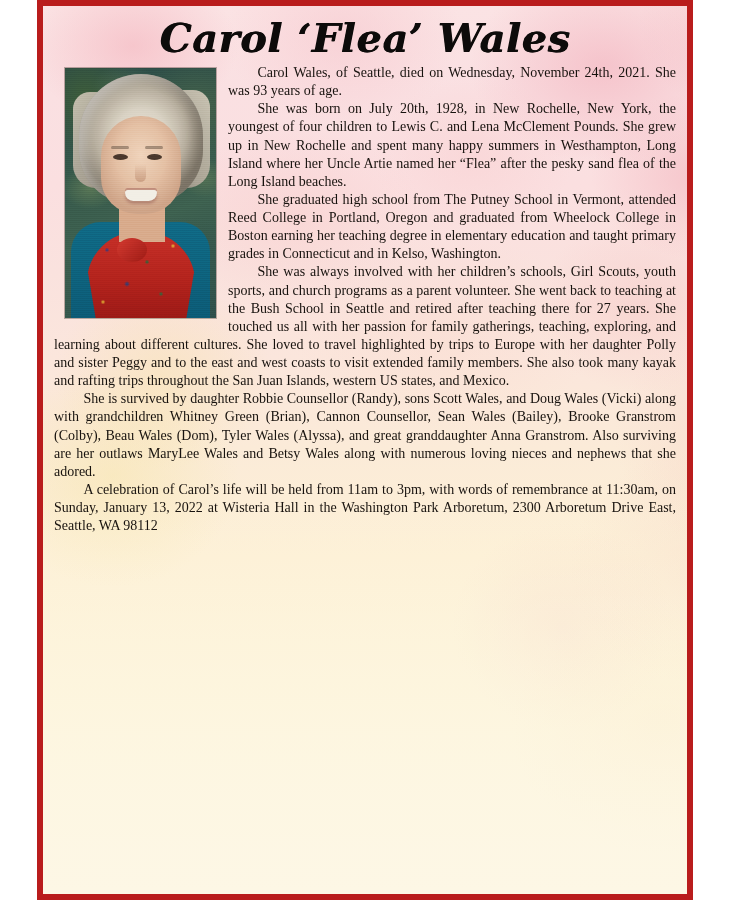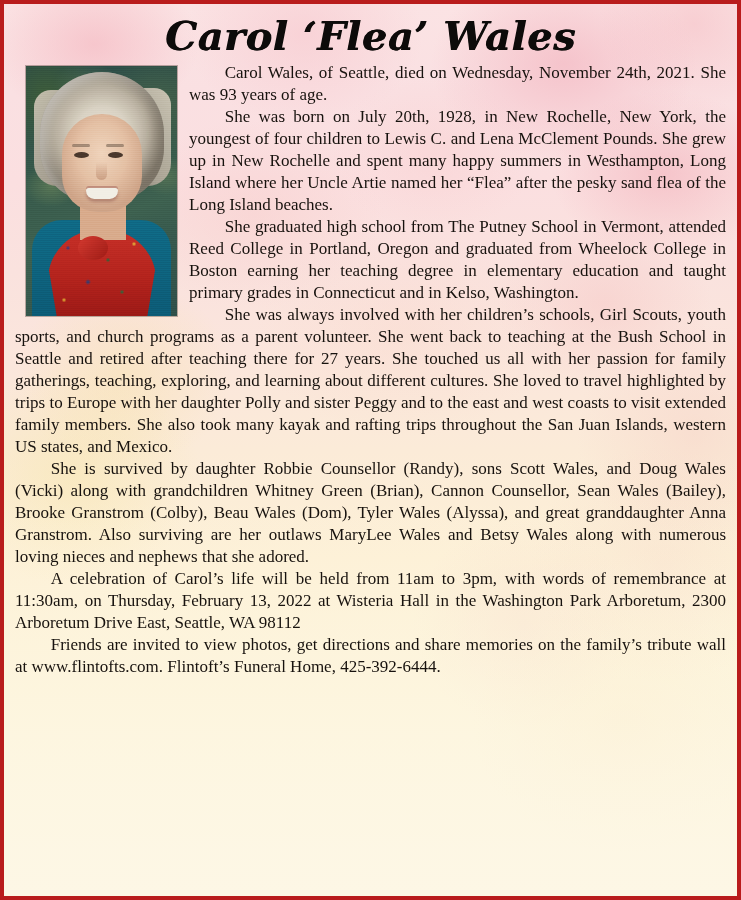--- a/index.html
+++ b/index.html
@@ -7,26 +7,27 @@
     margin: 0;
     padding: 0;
     background: #ffffff;
   }
   body {
     font-family: "Liberation Serif", "DejaVu Serif", serif;
   }
 
   .page {
     position: relative;
-    width: 741px;
+    width: 656px;
     height: 900px;
     box-sizing: border-box;
-    border: 4px solid #b91c1c;
+    border: 6px solid #b91c1c;
     overflow: hidden;
     background: #fdf6e0;
+    margin-left: 37px;
   }
 
   
   .bg-base {
     position: absolute;
     inset: 0;
     background:
       linear-gradient(to bottom,
         #fbe3e4 0%,
         #fae0e2 10%,
@@ -215,21 +216,21 @@
   }
   .ph-grain {
     position: absolute; inset: 0;
     background:
       repeating-linear-gradient(0deg, rgba(255,255,255,0.035) 0 1px, rgba(0,0,0,0.035) 1px 2px);
     mix-blend-mode: overlay;
   }
 
   
   .body-text {
-    font-size: 17px;
+    font-size: 14px;
     line-height: 1.295;
     color: #17120e;
     text-align: justify;
     padding: 0 11px 0 11px;
     font-family: "Liberation Serif", "DejaVu Serif", serif;
   }
   .body-text p {
     margin: 0;
     text-indent: 2.1em;
     text-align: justify;
@@ -270,18 +271,17 @@
         <div class="ph-mouth"></div>
         <div class="ph-scarf-knot"></div>
         <div class="ph-grain"></div>
       </div>
 
       <p>Carol Wales, of Seattle, died on Wednesday, November 24th, 2021. She was 93 years of age.</p>
       <p>She was born on July 20th, 1928, in New Rochelle, New York, the youngest of four children to Lewis C. and Lena McClement Pounds. She grew up in New Rochelle and spent many happy summers in Westhampton, Long Island where her Uncle Artie named her “Flea” after the pesky sand flea of the Long Island beaches.</p>
       <p>She graduated high school from The Putney School in Vermont, attended Reed College in Portland, Oregon and graduated from Wheelock College in Boston earning her teaching degree in elementary education and taught primary grades in Connecticut and in Kelso, Washington.</p>
       <p>She was always involved with her children’s schools, Girl Scouts, youth sports, and church programs as a parent volunteer. She went back to teaching at the Bush School in Seattle and retired after teaching there for 27 years. She touched us all with her passion for family gatherings, teaching, exploring, and learning about different cultures. She loved to travel highlighted by trips to Europe with her daughter Polly and sister Peggy and to the east and west coasts to visit extended family members. She also took many kayak and rafting trips throughout the San Juan Islands, western US states, and Mexico.</p>
       <p>She is survived by daughter Robbie Counsellor (Randy), sons Scott Wales, and Doug Wales (Vicki) along with grandchildren Whitney Green (Brian), Cannon Counsellor, Sean Wales (Bailey), Brooke Granstrom (Colby), Beau Wales (Dom), Tyler Wales (Alyssa), and great granddaughter Anna Granstrom. Also surviving are her outlaws MaryLee Wales and Betsy Wales along with numerous loving nieces and nephews that she adored.</p>
-      <p>A celebration of Carol’s life will be held from 11am to 3pm, with words of remembrance at 11:30am, on Thursday, February 13, 2022 at Wisteria Hall in the Washington Park Arboretum, 2300 Arboretum Drive East, Seattle, WA 98112</p>
-      <p>Friends are invited to view photos, get directions and share memories on the family’s tribute wall at www.flintofts.com. Flintoft’s Funeral Home, 425-392-6444.</p>
+      <p>A celebration of Carol’s life will be held from 11am to 3pm, with words of remembrance at 11:30am, on Sunday, January 13, 2022 at Wisteria Hall in the Washington Park Arboretum, 2300 Arboretum Drive East, Seattle, WA 98112</p>
 
     </div>
   </div>
 </div>
 
 </body></html>

